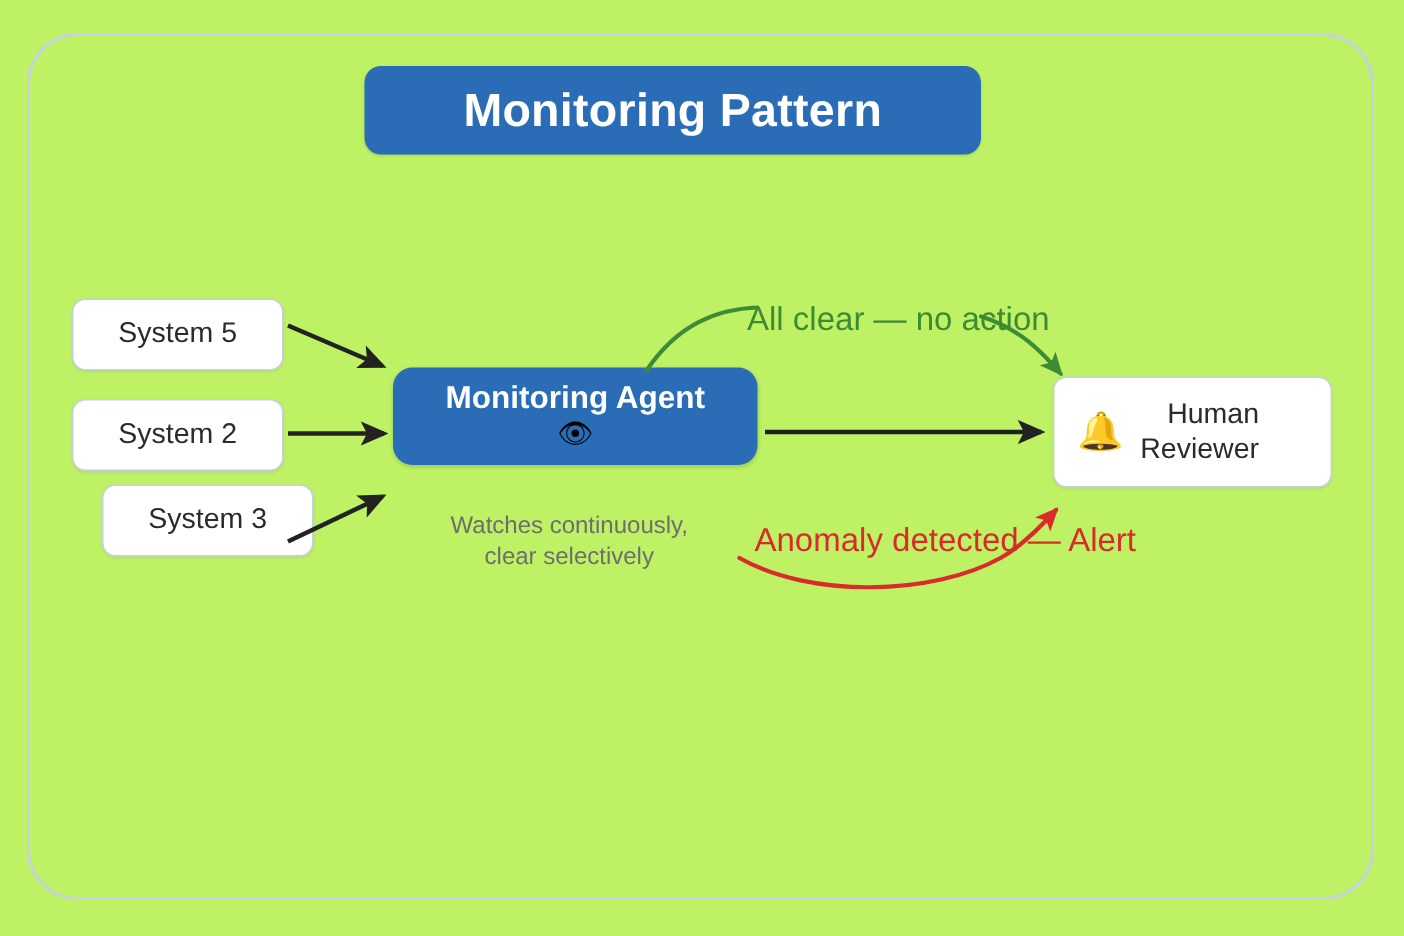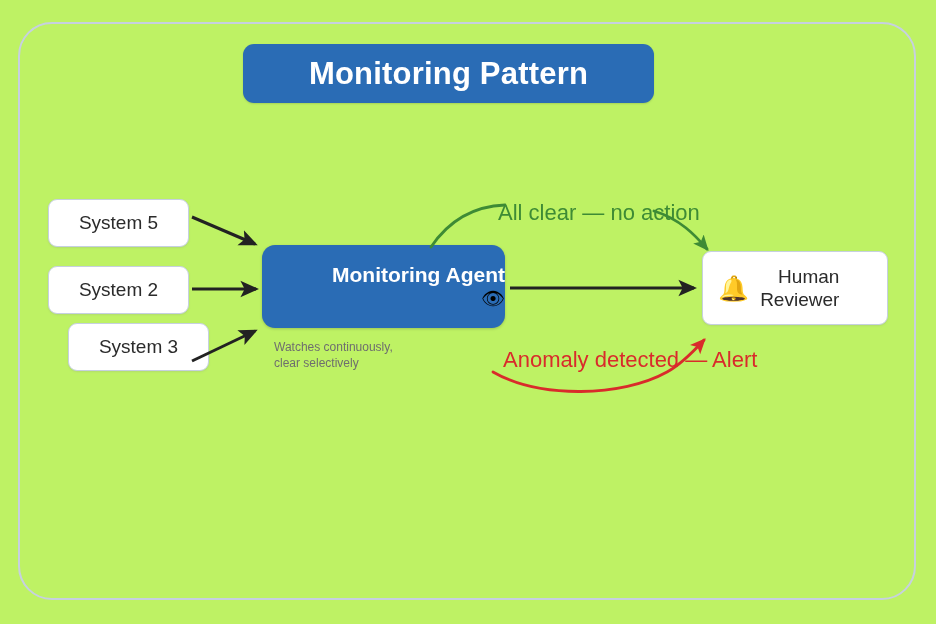--- a/index.html
+++ b/index.html
@@ -71,48 +71,48 @@
   #sys1 { left: 48px; top: 199px; }
   #sys2 { left: 48px; top: 266px; }
   #sys3 { left: 48px; top: 323px; margin-left: 20px; }
 
   
   .agent-box {
     position: absolute;
     left: 262px;
     top: 245px;
     width: 243px;
-    height: 83px;
+    height: 65px;
     background: #2a6cb5;
     border-radius: 13px;
     display: flex;
     flex-direction: column;
-    align-items: flex-end;
+    align-items: center;
     justify-content: center;
     box-shadow: 0 1px 3px rgba(0,0,0,0.18);
   }
   .agent-box .agent-label {
     color: #ffffff;
     font-size: 21px;
     font-weight: bold;
     line-height: 1.1;
   }
   .agent-box .agent-icon {
     font-size: 19px;
     line-height: 1.1;
     margin-top: 3px;
   }
   .agent-caption {
     position: absolute;
-    left: 274px;
+    left: 258px;
     top: 340px;
     width: 243px;
-    text-align: left;
+    text-align: center;
     color: #6e6e6e;
-    font-size: 12px;
+    font-size: 16px;
     line-height: 1.32;
   }
   
   .reviewer-box {
     position: absolute;
     left: 702px;
     top: 251px;
     width: 184px;
     height: 72px;
     background: #ffffff;

